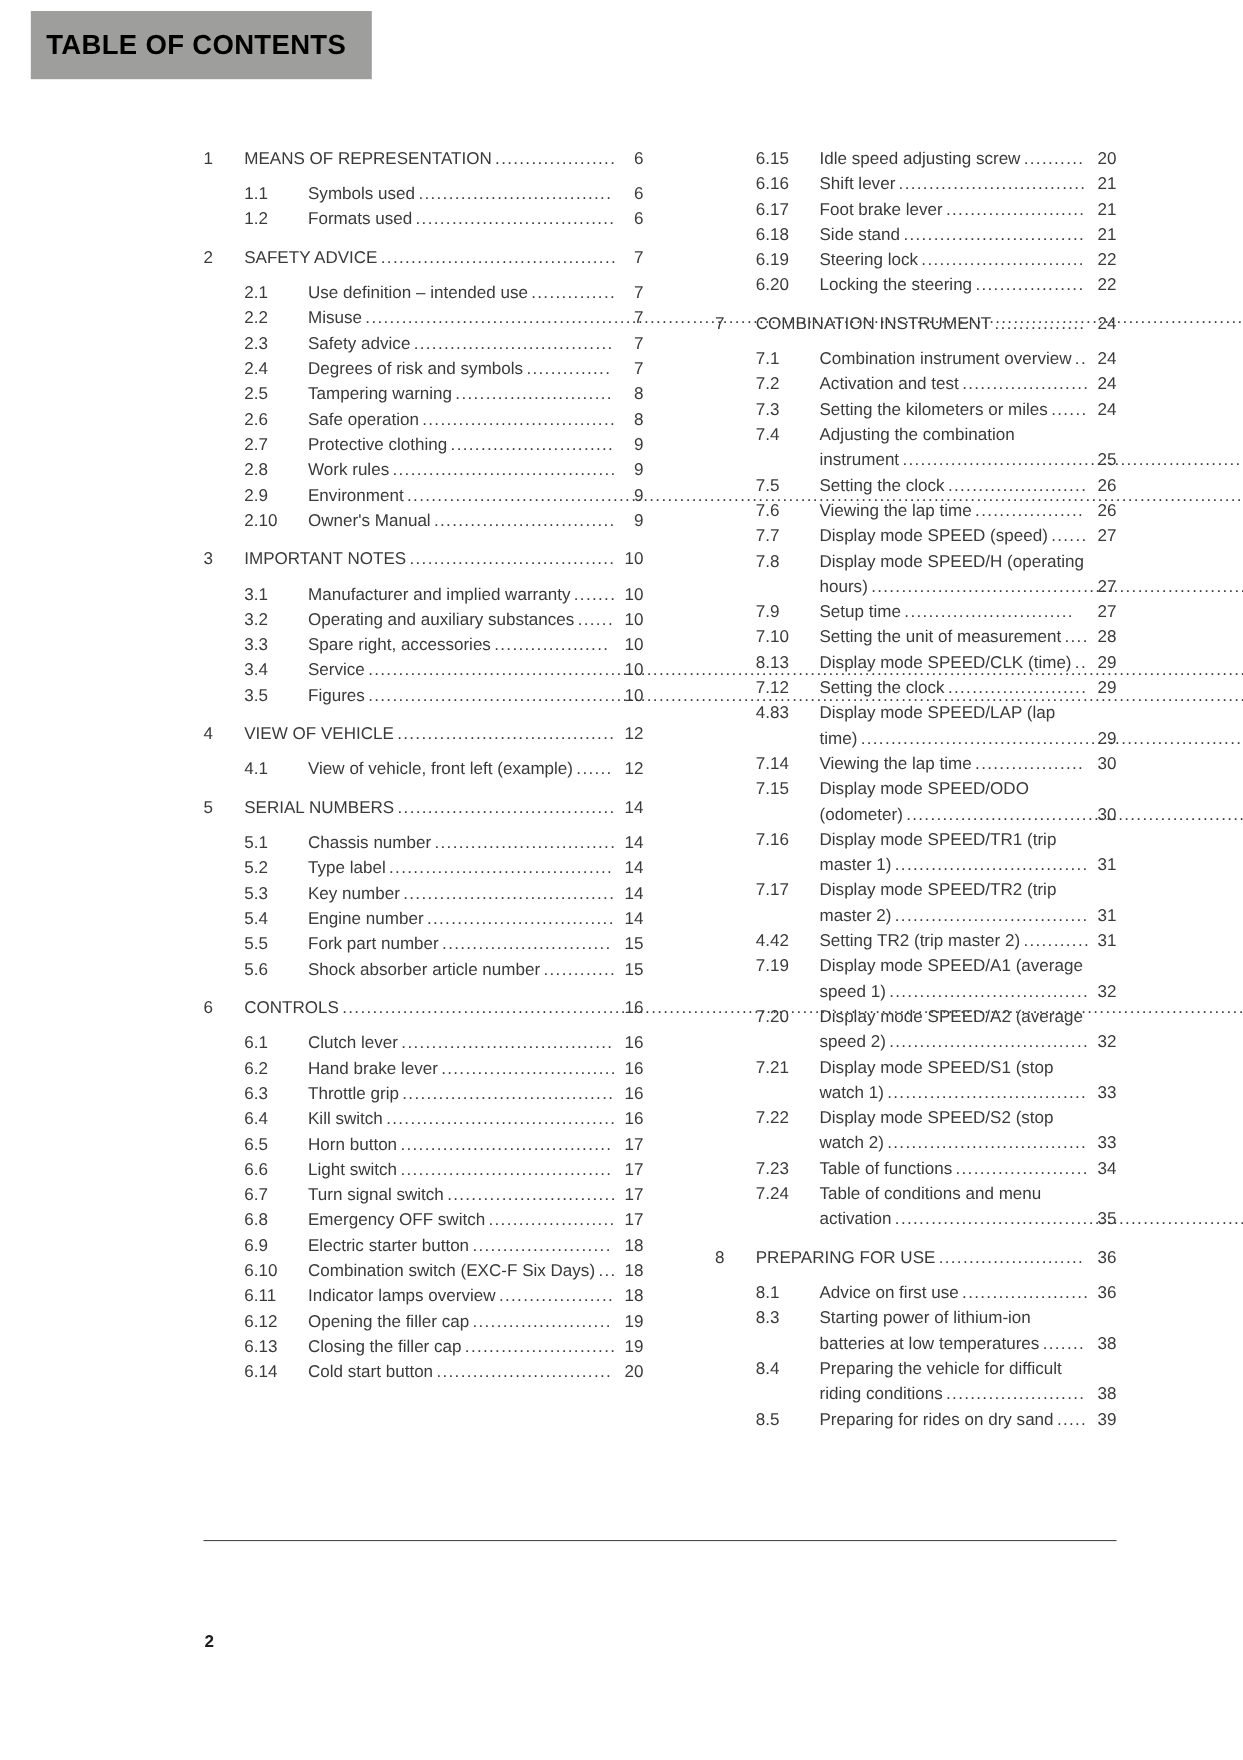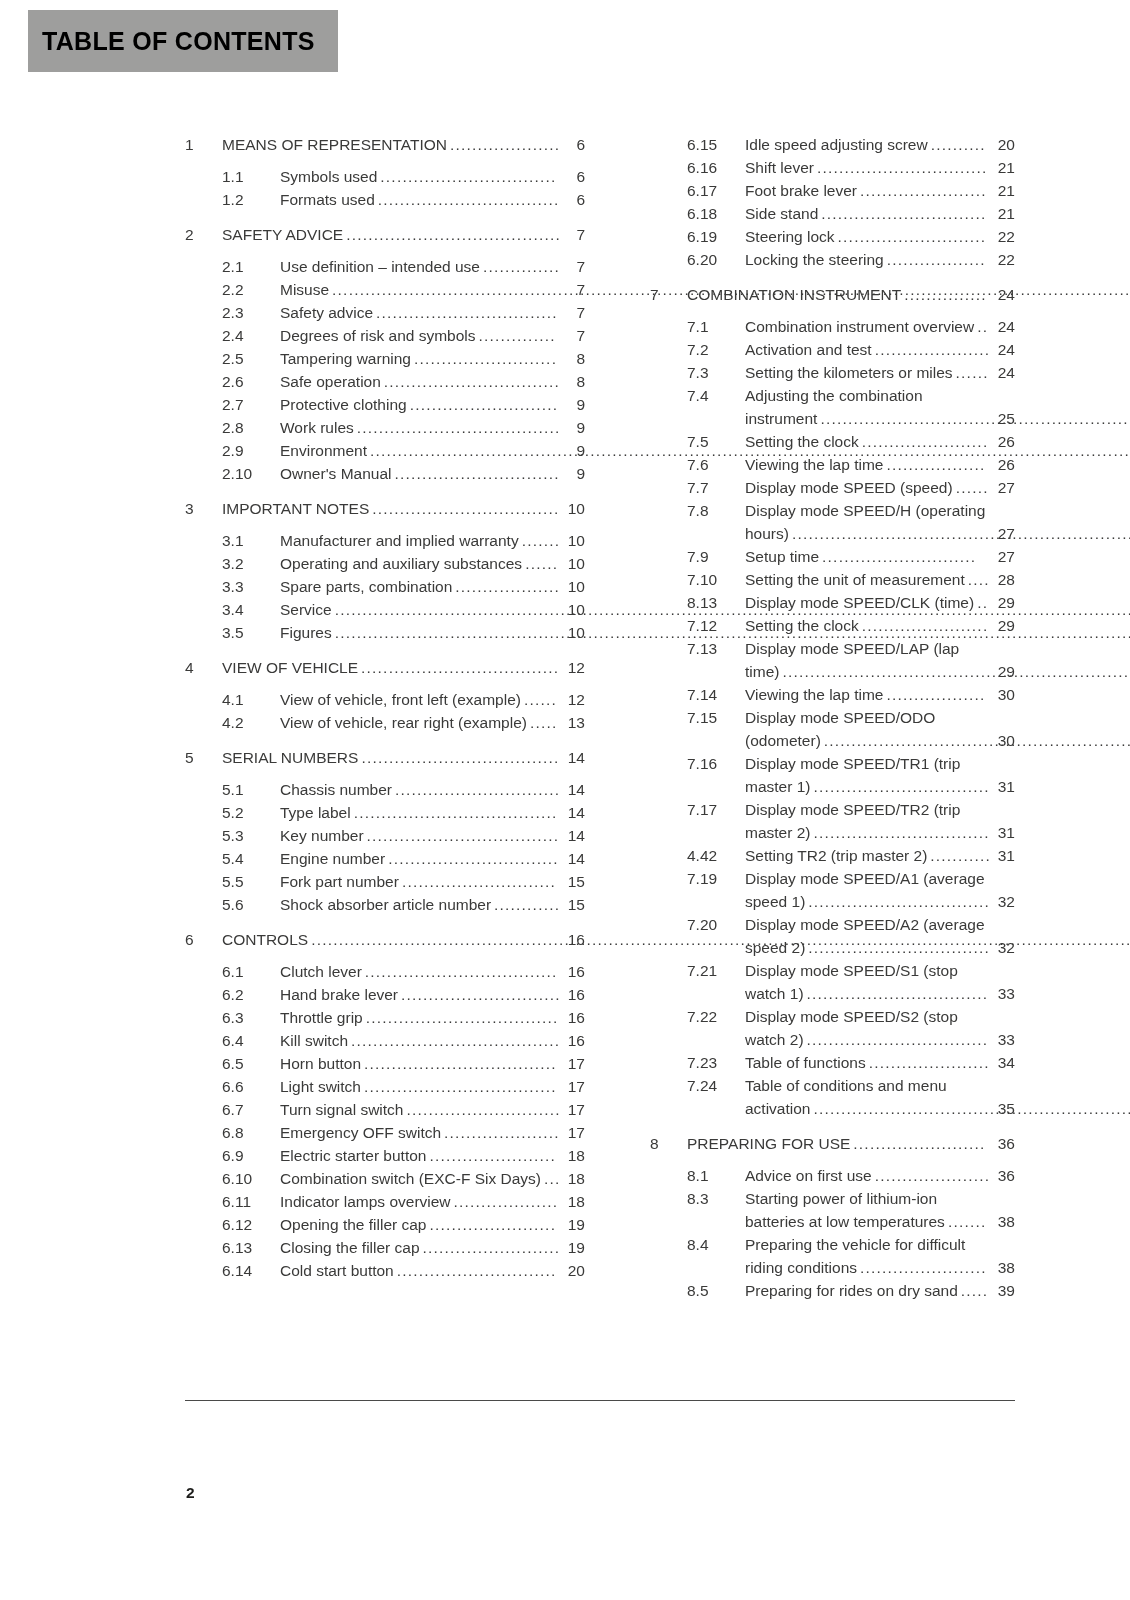--- a/index.html
+++ b/index.html
@@ -180,42 +180,38 @@
         <div class="entry section">
           <span class="num">3.1</span>
           <span class="body"><span class="t">Manufacturer and implied warranty</span><span class="dots">.......</span><span class="pg">10</span></span>
         </div>
         <div class="entry section">
           <span class="num">3.2</span>
           <span class="body"><span class="t">Operating and auxiliary substances</span><span class="dots">......</span><span class="pg">10</span></span>
         </div>
         <div class="entry section">
           <span class="num">3.3</span>
-          <span class="body"><span class="t">Spare parts, combination</span><span class="dots">...................</span><span class="pg">10</span></span>
+          <span class="body"><span class="t">Spare right, accessories</span><span class="dots">...................</span><span class="pg">10</span></span>
         </div>
         <div class="entry section">
           <span class="num">3.4</span>
           <span class="body"><span class="t">Service</span><span class="dots">................................................................................................................................................................................................................................................................................................................................................................................................................</span><span class="pg">10</span></span>
         </div>
         <div class="entry section">
           <span class="num">3.5</span>
           <span class="body"><span class="t">Figures</span><span class="dots">................................................................................................................................................................................................................................................................................................................................................................................................................</span><span class="pg">10</span></span>
         </div>
         <div class="entry chapter">
           <span class="num">4</span>
           <span class="body"><span class="t">VIEW OF VEHICLE</span><span class="dots">....................................</span><span class="pg">12</span></span>
         </div>
         <div class="entry section">
           <span class="num">4.1</span>
           <span class="body"><span class="t">View of vehicle, front left (example)</span><span class="dots">......</span><span class="pg">12</span></span>
         </div>
-        <div class="entry section">
-          <span class="num">4.2</span>
-          <span class="body"><span class="t">View of vehicle, rear right (example)</span><span class="dots">.....</span><span class="pg">13</span></span>
-        </div>
         <div class="entry chapter">
           <span class="num">5</span>
           <span class="body"><span class="t">SERIAL NUMBERS</span><span class="dots">....................................</span><span class="pg">14</span></span>
         </div>
         <div class="entry section">
           <span class="num">5.1</span>
           <span class="body"><span class="t">Chassis number</span><span class="dots">..............................</span><span class="pg">14</span></span>
         </div>
         <div class="entry section">
           <span class="num">5.2</span>
@@ -369,21 +365,21 @@
         </div>
         <div class="entry section">
           <span class="num">8.13</span>
           <span class="body"><span class="t">Display mode SPEED/CLK (time)</span><span class="dots">..</span><span class="pg">29</span></span>
         </div>
         <div class="entry section">
           <span class="num">7.12</span>
           <span class="body"><span class="t">Setting the clock</span><span class="dots">.......................</span><span class="pg">29</span></span>
         </div>
         <div class="entry section">
-          <span class="num">7.13</span>
+          <span class="num">4.83</span>
           <span class="body"><span class="t">Display mode SPEED/LAP (lap time)</span><span class="dots">................................................................................................................................................................................................................................................................................................................................................................................................................</span><span class="pg">29</span></span>
         </div>
         <div class="entry section">
           <span class="num">7.14</span>
           <span class="body"><span class="t">Viewing the lap time</span><span class="dots">..................</span><span class="pg">30</span></span>
         </div>
         <div class="entry section">
           <span class="num">7.15</span>
           <span class="body"><span class="t">Display mode SPEED/ODO (odometer)</span><span class="dots">................................................................................................................................................................................................................................................................................................................................................................................................................</span><span class="pg">30</span></span>
         </div>

